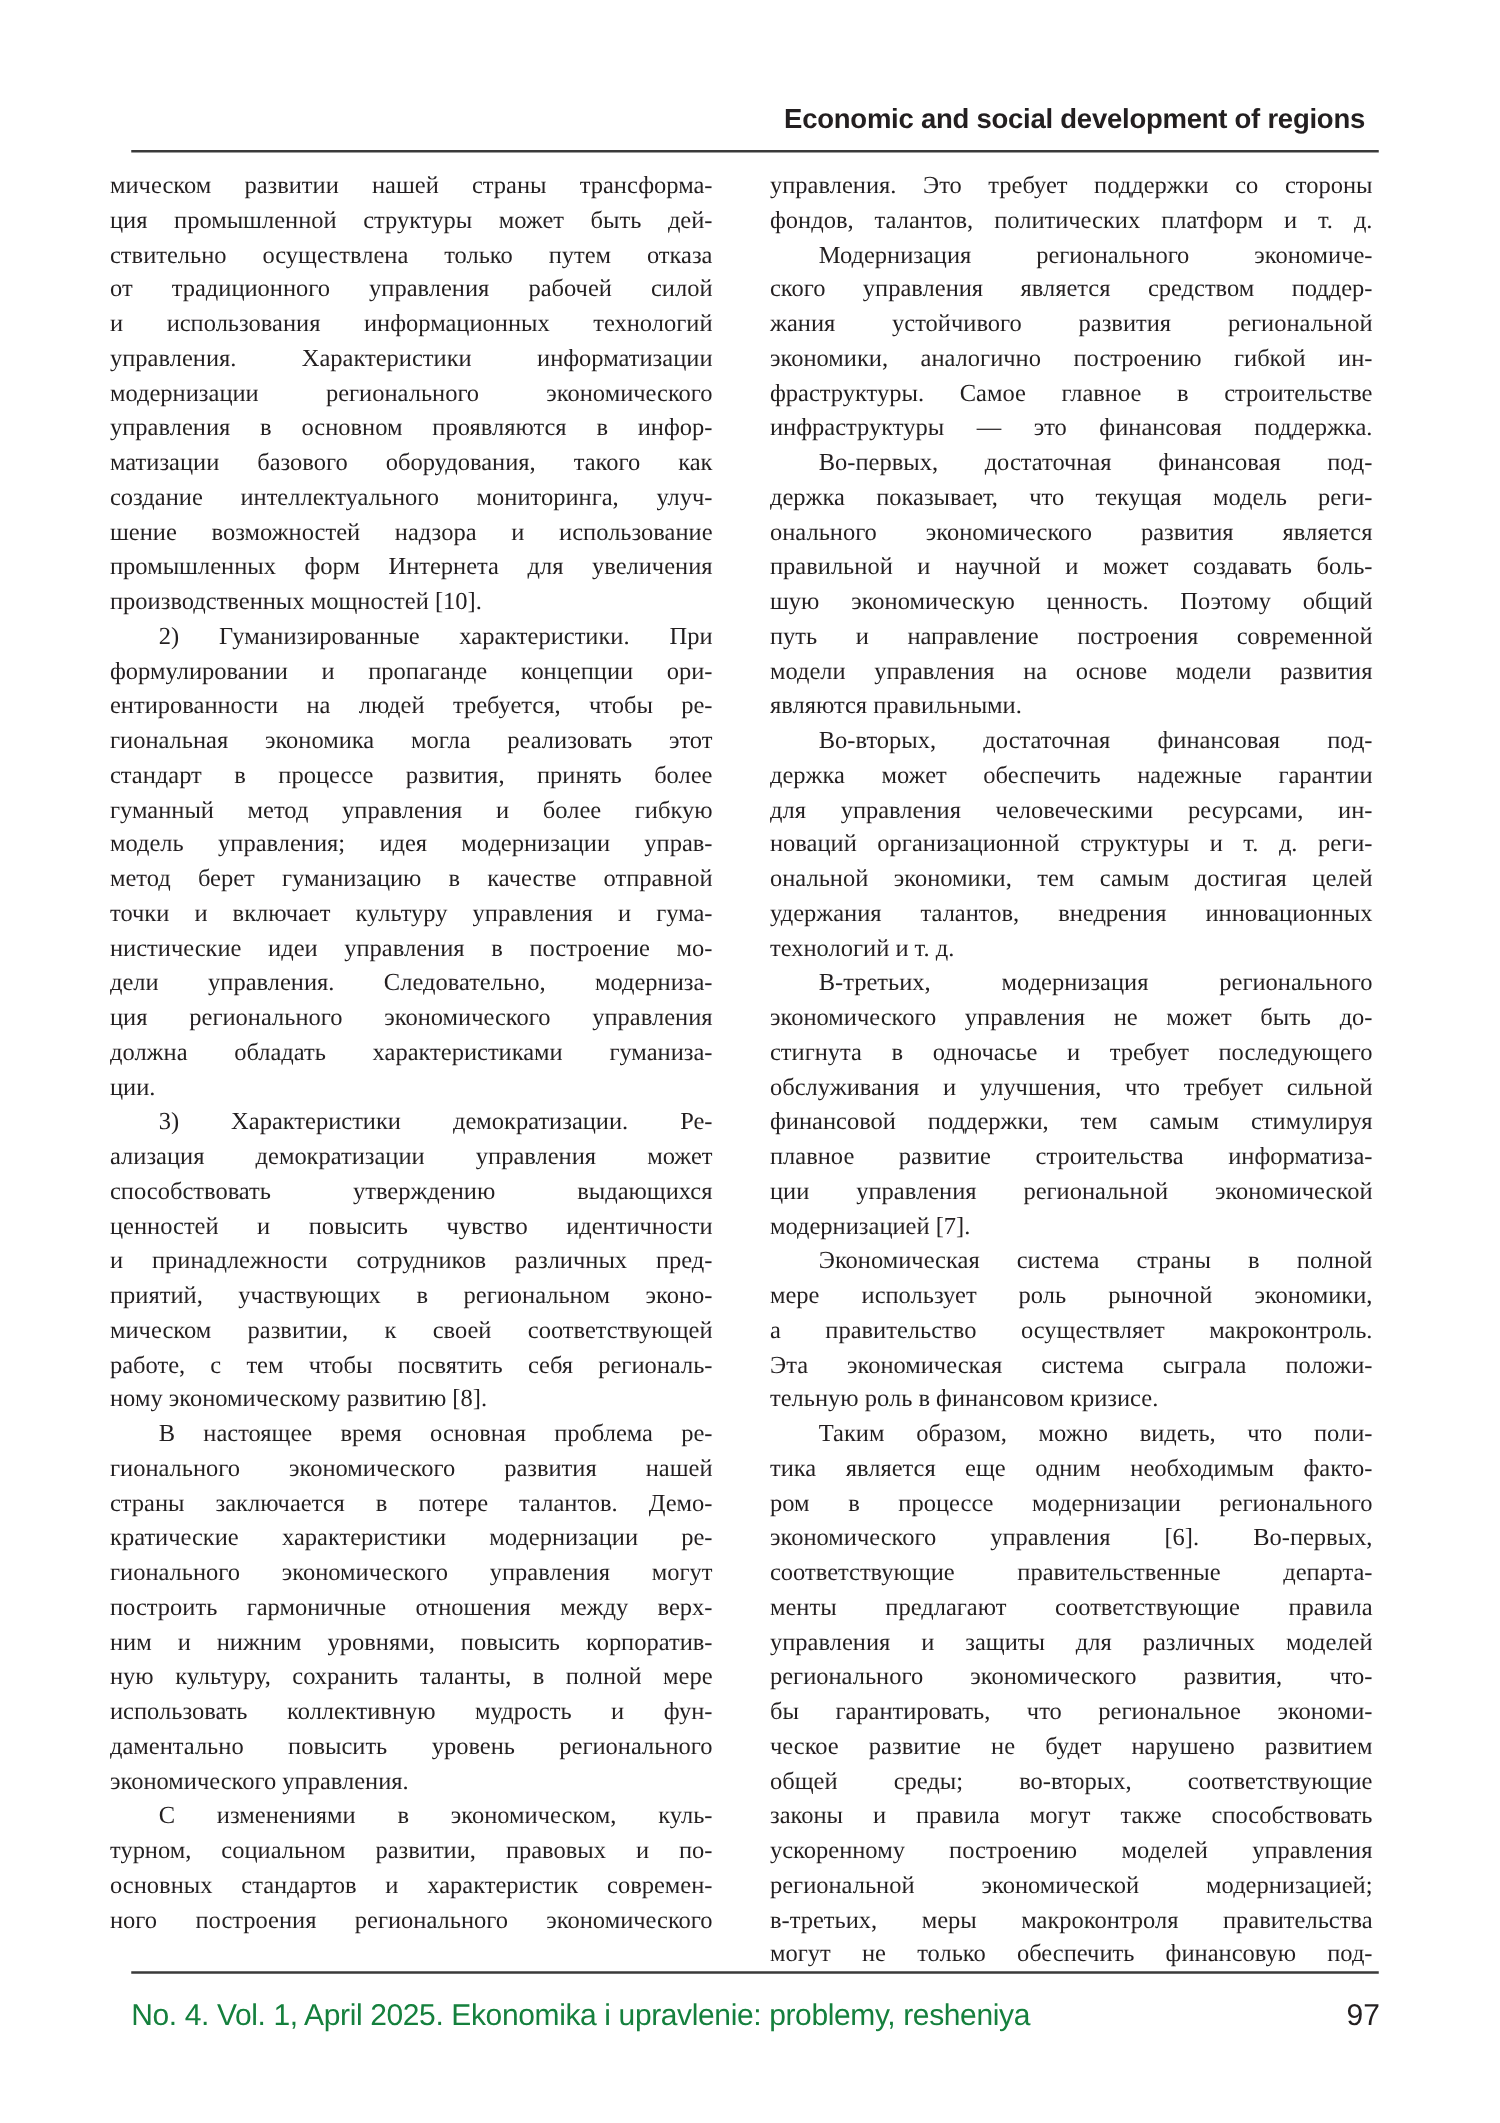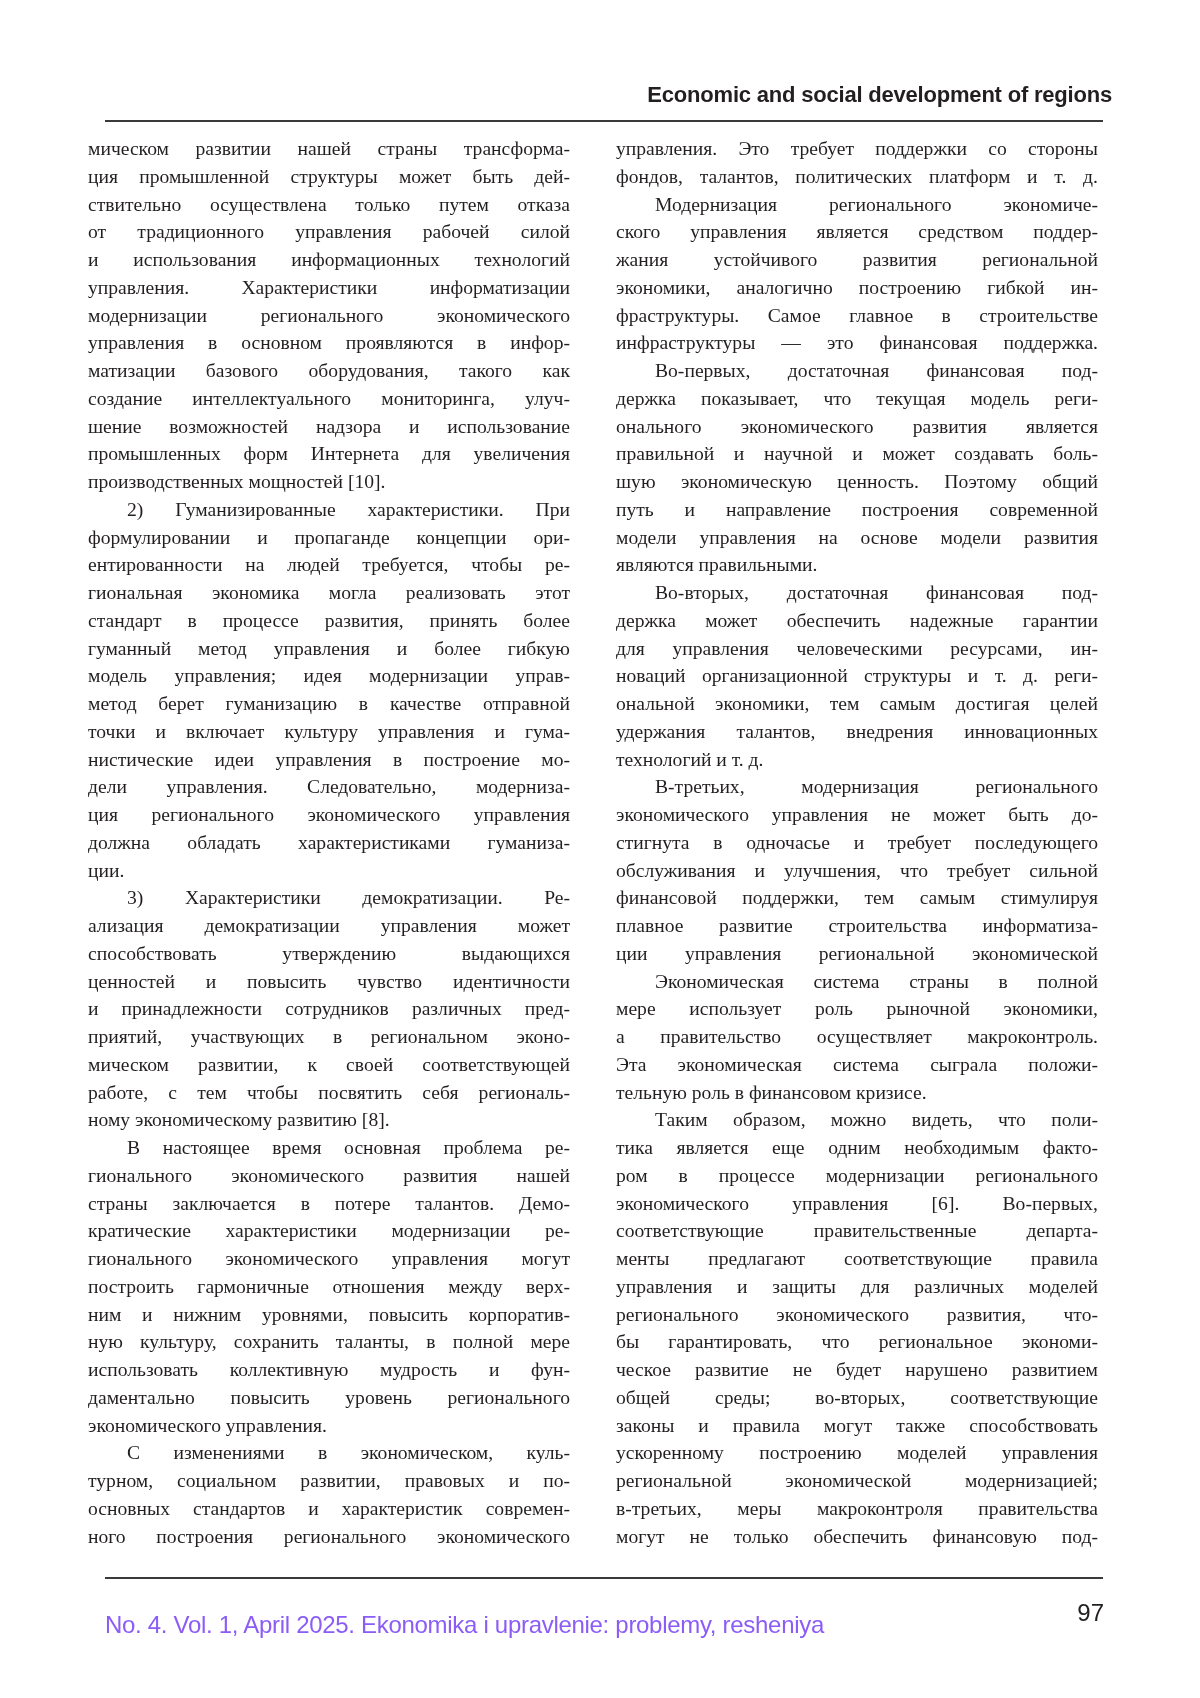--- a/index.html
+++ b/index.html
@@ -1,36 +1,36 @@
 <!DOCTYPE html>
 <html><head>
   <meta charset="utf-8">
   <style>
     html, body { margin: 0; padding: 0; background: #ffffff; }
     body { width: 1200px; height: 1698px; position: relative; overflow: hidden; color: #231f20; }
     .header-title {
-      position: absolute; right: 88px; top: 82px;
+      position: absolute; right: 108px; top: 82px;
       font-family: "Liberation Sans", sans-serif; font-weight: bold; font-size: 22px;
       letter-spacing: -0.2px; color: #231f20; white-space: nowrap;
     }
     .rule { position: absolute; left: 105px; width: 998px; height: 2px; background: #3a3a3a; }
     .rule.top { top: 120px; }
     .rule.bottom { top: 1577px; }
     .column {
       position: absolute; top: 135px; width: 482px;
       font-family: "Liberation Serif", serif; font-size: 19.6px; line-height: 27.75px; color: #231f20;
     }
     .column.left { left: 88px; }
     .column.right { left: 616px; }
     .line { display: block; text-align: justify; text-align-last: justify; white-space: nowrap; height: 27.75px; overflow: visible; }
     .line.last { text-align-last: left; }
     .line.indent { padding-left: 39px; }
     .footer-text {
       position: absolute; left: 105px; top: 1599px;
-      font-family: "Liberation Sans", sans-serif; font-size: 24px; color: #8b5cf6; white-space: nowrap; letter-spacing: -0.3px; margin-top: 12px;
+      font-family: "Liberation Sans", sans-serif; font-size: 24px; color: #15803d; white-space: nowrap; letter-spacing: -0.3px;
     }
     .page-number {
       position: absolute; right: 96px; top: 1599px;
       font-family: "Liberation Sans", sans-serif; font-size: 24px; color: #231f20; text-align: center;
     }
   </style>
 </head>
 <body>
 
 <div class="header-title">Economic and social development of regions</div>
@@ -113,20 +113,21 @@
     <span class="line">ональной экономики, тем самым достигая целей</span>
     <span class="line">удержания талантов, внедрения инновационных</span>
     <span class="line last">технологий и т. д.</span>
     <span class="line indent">В-третьих, модернизация регионального</span>
     <span class="line">экономического управления не может быть до-</span>
     <span class="line">стигнута в одночасье и требует последующего</span>
     <span class="line">обслуживания и улучшения, что требует сильной</span>
     <span class="line">финансовой поддержки, тем самым стимулируя</span>
     <span class="line">плавное развитие строительства информатиза-</span>
     <span class="line">ции управления региональной экономической</span>
+    <span class="line last">модернизацией [7].</span>
     <span class="line indent">Экономическая система страны в полной</span>
     <span class="line">мере использует роль рыночной экономики,</span>
     <span class="line">а правительство осуществляет макроконтроль.</span>
     <span class="line">Эта экономическая система сыграла положи-</span>
     <span class="line last">тельную роль в финансовом кризисе.</span>
     <span class="line indent">Таким образом, можно видеть, что поли-</span>
     <span class="line">тика является еще одним необходимым факто-</span>
     <span class="line">ром в процессе модернизации регионального</span>
     <span class="line">экономического управления [6]. Во-первых,</span>
     <span class="line">соответствующие правительственные департа-</span>

